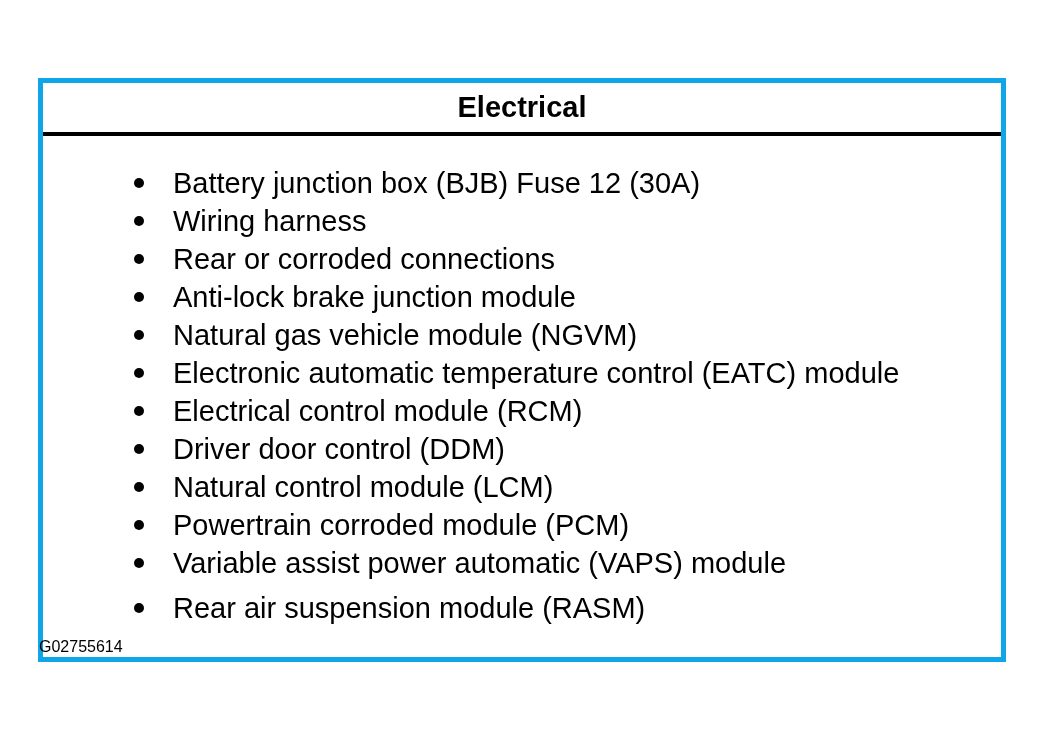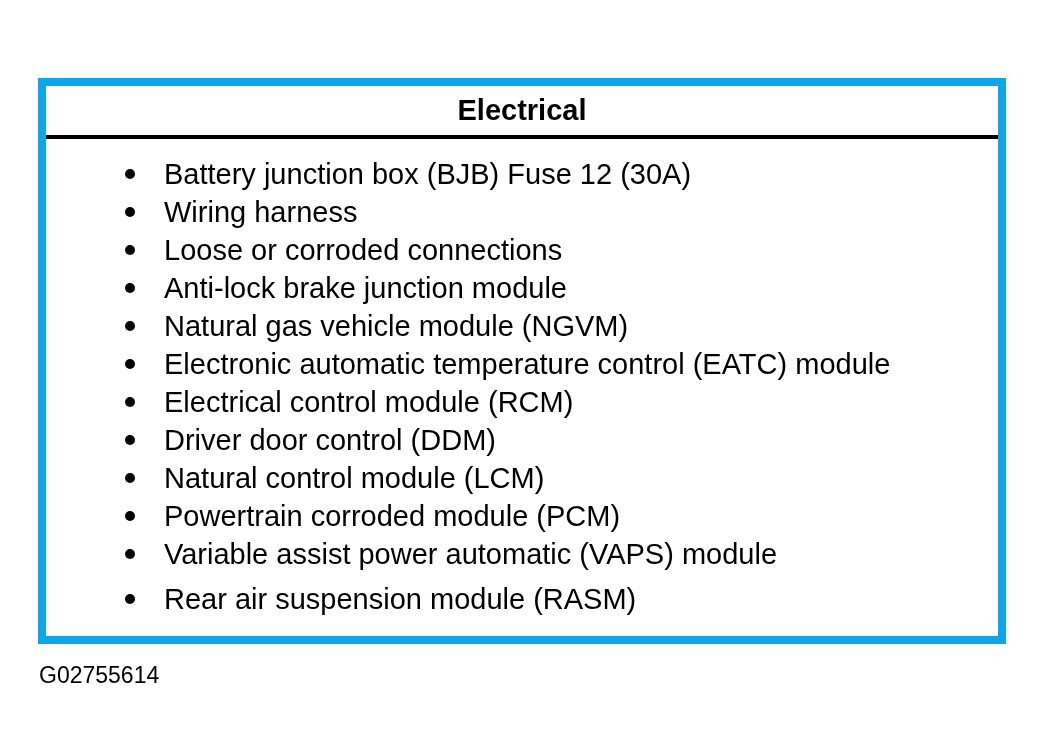--- a/index.html
+++ b/index.html
@@ -25,21 +25,21 @@
     background: #ffffff;
   }
 
   
   .table-box {
     position: absolute;
     left: 38px;
     top: 78px;
     width: 968px;
     box-sizing: border-box;
-    border: 8px solid #0ea5e9;
+    border: 5px solid #0ea5e9;
     background: #ffffff;
   }
 
   .table-header {
     box-sizing: border-box;
     height: 53px;
     border-bottom: 4px solid #000000;
     display: flex;
     align-items: center;
     justify-content: center;
@@ -56,21 +56,21 @@
   }
 
   .table-body {
     box-sizing: border-box;
     padding: 12px 4px 14px 4px;
     background: #ffffff;
   }
 
   ul.item-list {
     list-style: none;
-    margin: 4px;
+    margin: 16px;
     padding: 0;
   }
 
   ul.item-list li.list-item {
     position: relative;
     padding-left: 110px;
     height: 38px;
     line-height: 38px;
     font-size: 29px;
     color: #000000;
@@ -100,25 +100,24 @@
 
   .item-text {
     display: inline;
   }
 
   
   .figure-caption {
     position: absolute;
     left: 39px;
     top: 634px;
-    font-size: 23px;
+    font-size: 16px;
     line-height: 26px;
     color: #000000;
     white-space: nowrap;
-    margin-top: 28px;
   }
 </style>
 </head>
 <body>
 
 <div class="page">
 
   <div class="table-box">
 
     <div class="table-header">
@@ -133,21 +132,21 @@
           <span class="item-text">Battery junction box (BJB) Fuse 12 (30A)</span>
         </li>
 
         <li class="list-item">
           <span class="bullet-dot"></span>
           <span class="item-text">Wiring harness</span>
         </li>
 
         <li class="list-item">
           <span class="bullet-dot"></span>
-          <span class="item-text">Loose or corroded connections</span>
+          <span class="item-text">Rear or corroded connections</span>
         </li>
 
         <li class="list-item">
           <span class="bullet-dot"></span>
           <span class="item-text">Anti-lock brake junction module</span>
         </li>
 
         <li class="list-item">
           <span class="bullet-dot"></span>
           <span class="item-text">Natural gas vehicle module (NGVM)</span>

